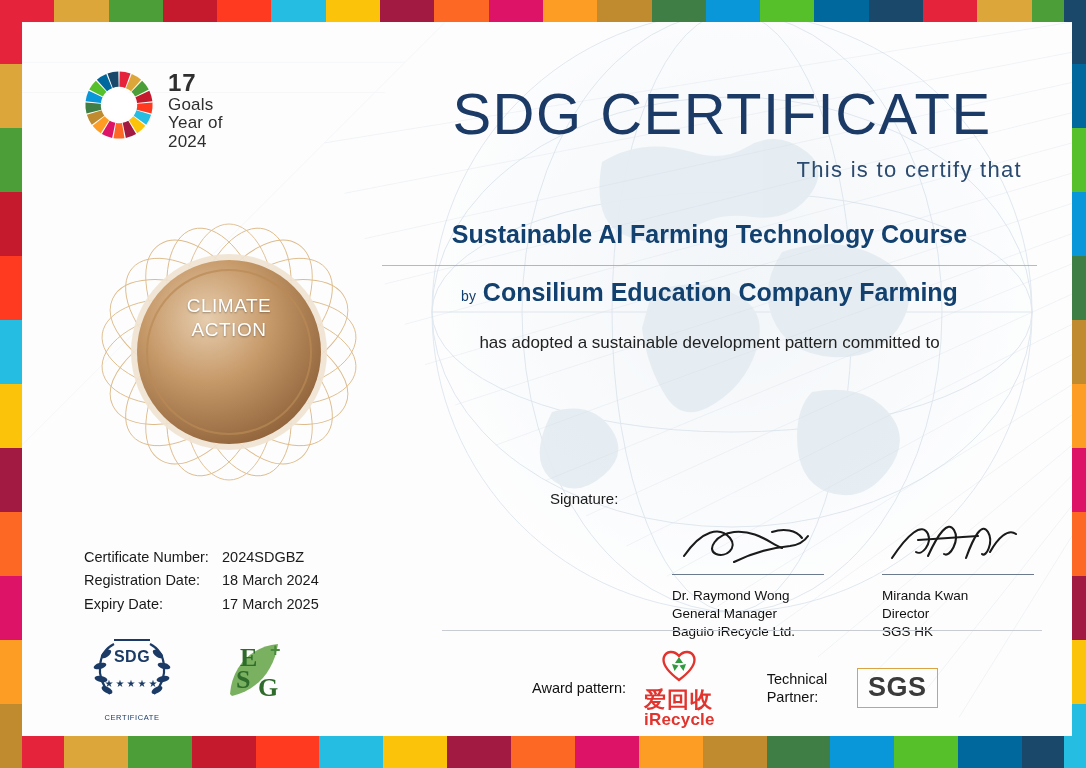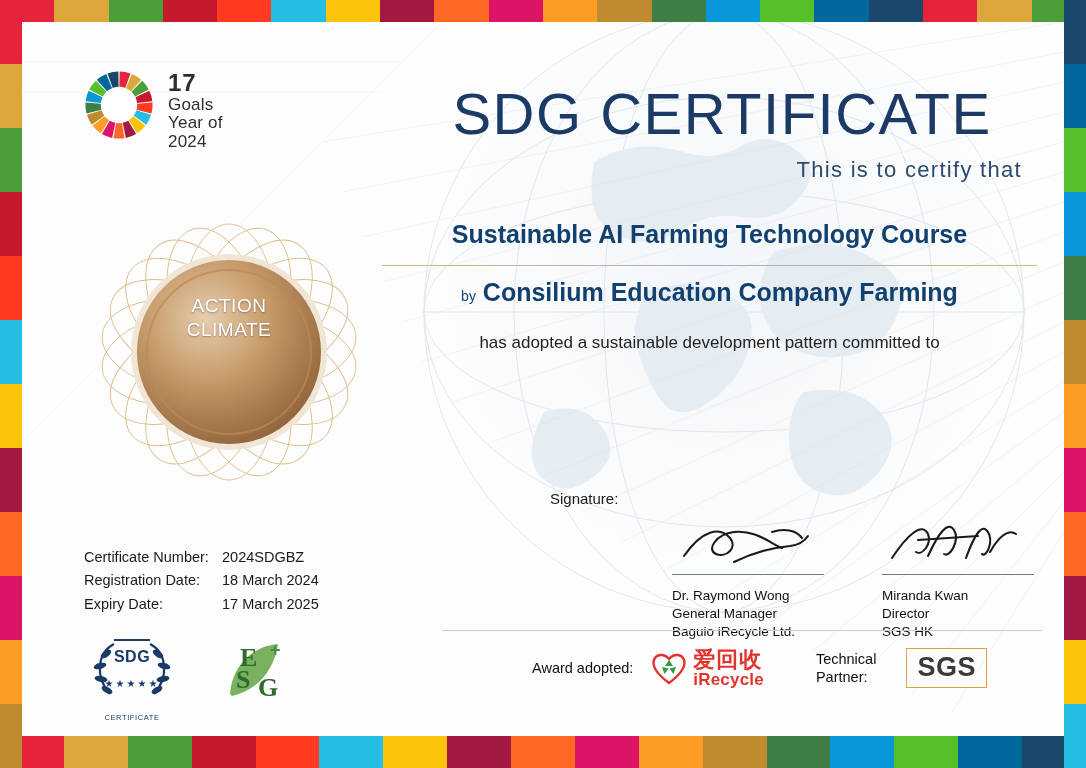--- a/index.html
+++ b/index.html
@@ -28,20 +28,21 @@
   .border-bottom { bottom: 0; left: 0;  width: 1086px; height: 32px; flex-direction: row; }
   .border-left   { top: 0;    left: 0;  width: 22px;  height: 768px; flex-direction: column; }
   .border-right  { top: 0;    right: 0; width: 22px;  height: 768px; flex-direction: column; }
 
   .inner-frame {
     position: absolute;
     left: 22px; top: 22px;
     width: 1042px; height: 714px;
     background: #fdfdfd;
     overflow: hidden;
+    padding-left: 8px;
   }
 
   
   .bg-globe {
     position: absolute;
     right: -40px; top: -30px;
     width: 760px; height: 700px;
     opacity: .5;
     pointer-events: none;
   }
@@ -238,20 +239,21 @@
     display: flex;
     align-items: center;
     gap: 18px;
     font-size: 14.5px;
     color: #111;
   }
   .irecycle {
     display: flex;
     align-items: center;
     gap: 6px;
+    flex-direction: column;
   }
   .irecycle-text { line-height: 1.05; }
   .irecycle-cn {
     color: #e2342e;
     font-size: 22px;
     font-weight: 700;
     letter-spacing: 1px;
   }
   .irecycle-en {
     color: #e2342e;
@@ -486,22 +488,22 @@
             <stop offset="0%" stop-color="#e6cdae"></stop>
             <stop offset="45%" stop-color="#c79a6a"></stop>
             <stop offset="100%" stop-color="#8d6038"></stop>
           </radialGradient>
         </defs>
         <circle cx="165" cy="150" r="98" fill="#efe3d2" opacity="0.9"></circle>
         <circle cx="165" cy="150" r="92" fill="url(#medalgrad)"></circle>
         <circle cx="165" cy="150" r="82" fill="none" stroke="#b98a55" stroke-width="2" opacity="0.7"></circle>
       </svg>
       <div class="medal-text">
+        <div class="label">CLIMATE</div>
         <div class="label">ACTION</div>
-        <div class="label">CLIMATE</div>
       </div>
     </div>
 
     <div class="meta">
       <div class="meta-row">
         <span class="meta-key">Certificate Number:</span>
         <span class="meta-val">2024SDGBZ</span>
       </div>
       <div class="meta-row">
         <span class="meta-key">Registration Date:</span>
@@ -582,21 +584,21 @@
       <div class="sig-name">
         <div>Miranda Kwan</div>
         <div>Director</div>
         <div>SGS HK</div>
       </div>
     </div>
 
     <div class="divider-bottom"></div>
 
     <div class="award-row">
-      <span>Award adopted:</span>
+      <span>Award pattern:</span>
       <span class="irecycle">
         <svg width="36" height="34" viewBox="0 0 36 34">
           <path d="M18 32 C6 23, 1 15, 3 9 C5 3, 13 2, 18 8 C23 2, 31 3, 33 9 C35 15, 30 23, 18 32 Z" fill="none" stroke="#e2342e" stroke-width="2.4"></path>
           <g fill="#2f9a3e">
             <path d="M18 9 l4 6 h-8 z"></path>
             <path d="M11 16 l6.5 1.5 -4 5.5 z"></path>
             <path d="M25 16 l-6.5 1.5 4 5.5 z"></path>
           </g>
         </svg>
         <span class="irecycle-text">

